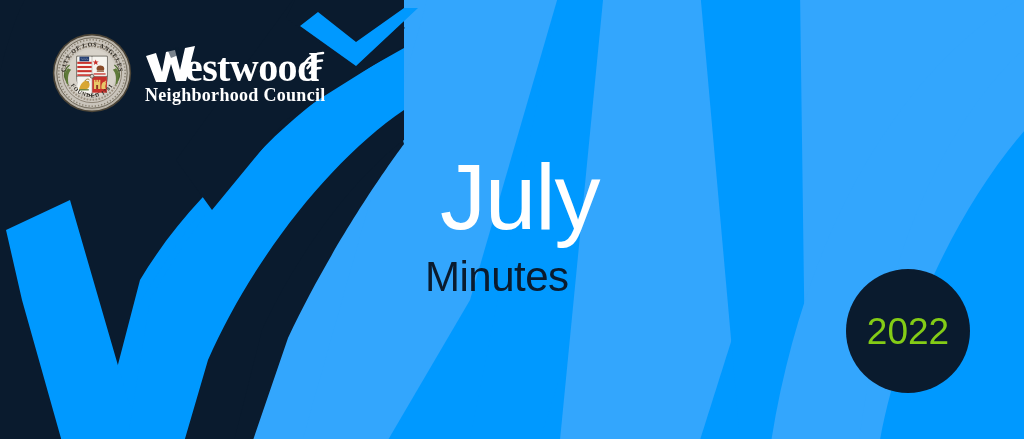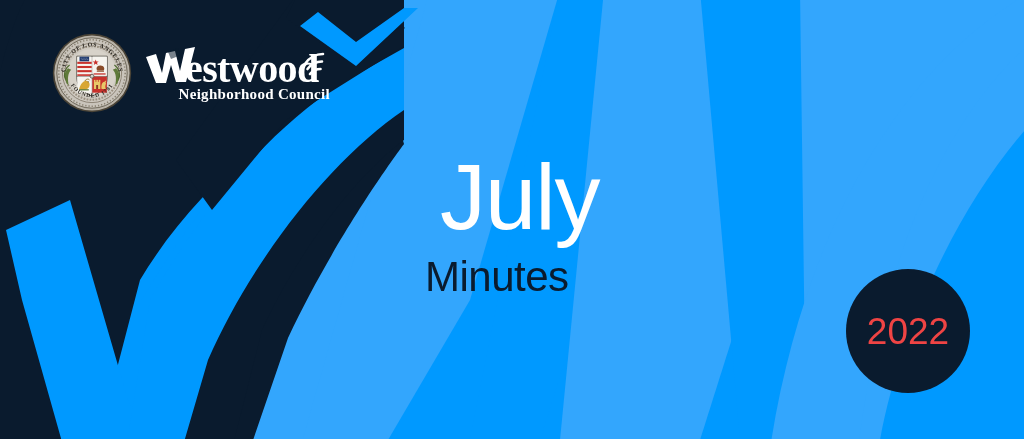--- a/index.html
+++ b/index.html
@@ -59,25 +59,24 @@
     width: 185px;
   }
   #westwood-word svg { display: block; }
 
   #nc-subtitle {
     display: block;
     margin-top: -1px;
     color: #ffffff;
     font-family: "Liberation Serif", serif;
     font-weight: bold;
-    font-size: 15px;
+    font-size: 18px;
     letter-spacing: 0.3px;
     line-height: 1;
     white-space: nowrap;
-    text-align: right;
   }
 
   
   #headline-block {
     position: absolute;
     left: 424px;
     top: 139px;
     z-index: 5;
   }
 
@@ -113,21 +112,21 @@
     height: 124px;
     border-radius: 50%;
     background: #0a1b2e;
     display: flex;
     align-items: center;
     justify-content: center;
     z-index: 5;
   }
 
   #year-text {
-    color: #ef4444;
+    color: #84cc16;
     font-family: "Liberation Sans", sans-serif;
     font-size: 37px;
     line-height: 1;
     letter-spacing: 0px;
   }
 </style>
 </head>
 <body>
 
 <div id="banner">

